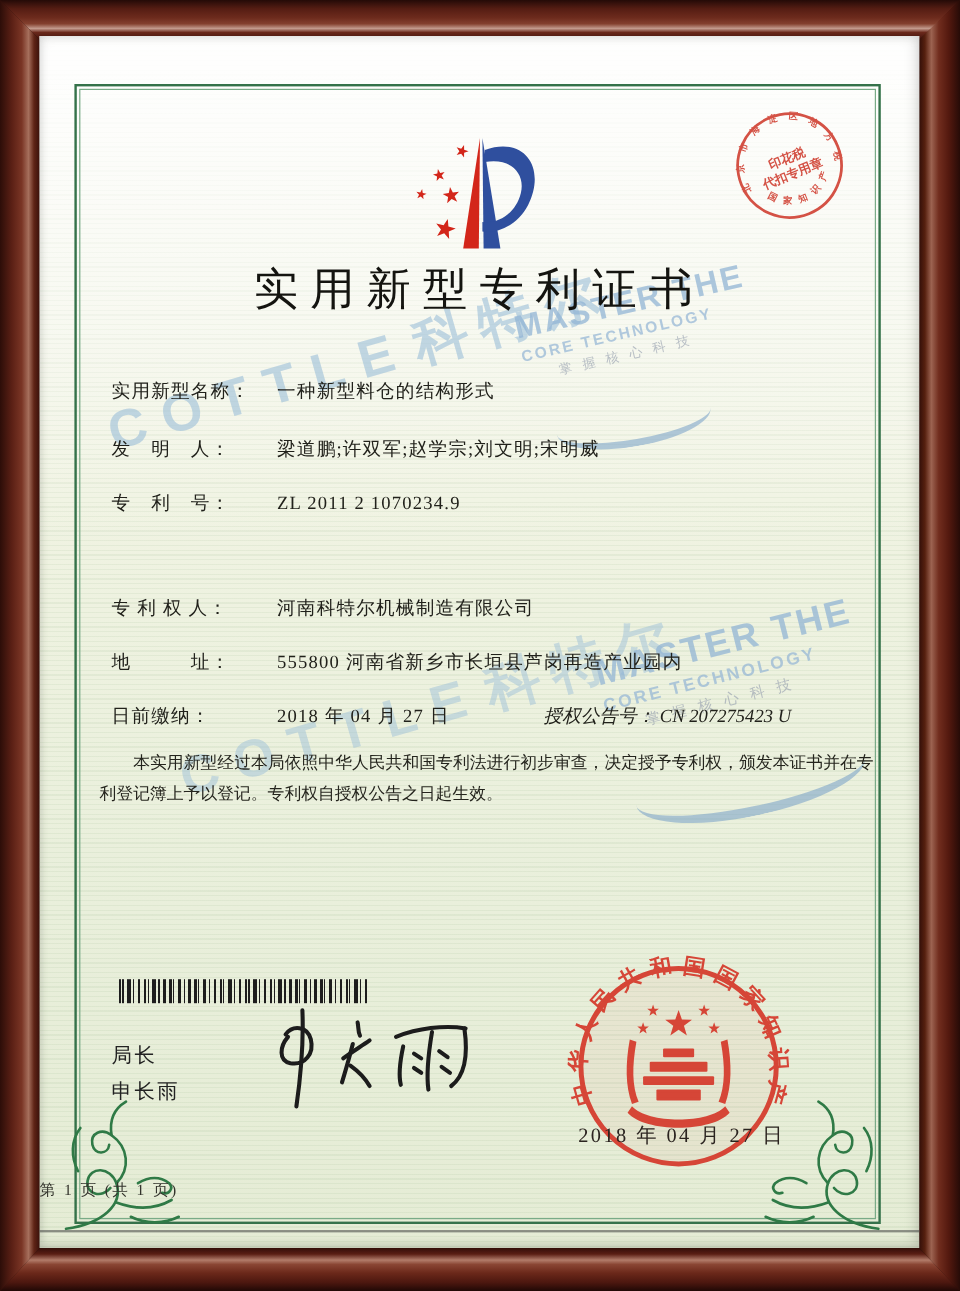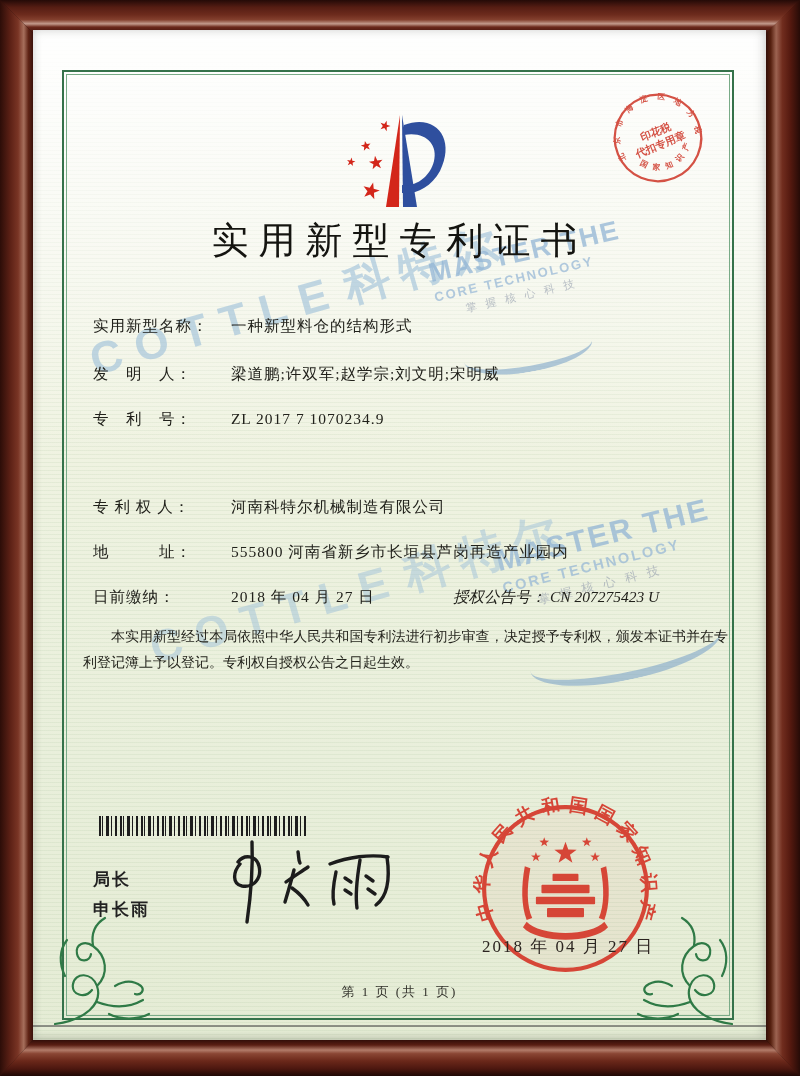--- a/index.html
+++ b/index.html
@@ -42,29 +42,29 @@
   .paras{position:absolute;left:50px;top:594px;width:645px;font-size:14px;line-height:26px;color:#24241d;
          text-align:justify;}
   .paras p{margin:0;text-indent:2em;}
   
   .barcode{position:absolute;left:66px;top:786px;width:208px;height:20px;
     background:repeating-linear-gradient(90deg,
       #1d1d1d 0 2px,transparent 2px 3px,#1d1d1d 3px 4px,transparent 4px 7px,
       #1d1d1d 7px 10px,transparent 10px 12px,#1d1d1d 12px 13px,transparent 13px 16px,
       #1d1d1d 16px 18px,transparent 18px 21px);}
   
-  .signer-title{position:absolute;left:60px;top:838px;font-size:17px;font-weight:700;color:#222;letter-spacing:2px;}
-  .signer-name{position:absolute;left:60px;top:868px;font-size:17px;font-weight:700;color:#222;letter-spacing:2px;}
+  .signer-title{position:absolute;left:60px;top:838px;font-size:17px;font-weight:400;color:#222;letter-spacing:2px;}
+  .signer-name{position:absolute;left:60px;top:868px;font-size:17px;font-weight:400;color:#222;letter-spacing:2px;}
   .signature{position:absolute;left:185px;top:806px;}
   
   .seal{position:absolute;left:440px;top:766px;opacity:.92;}
   .seal-date{position:absolute;left:400px;top:905px;width:270px;text-align:center;font-size:17px;
              letter-spacing:2px;color:#2b2420;z-index:5;}
   .taxstamp{position:absolute;left:577px;top:60px;transform:rotate(-22deg);opacity:.88;}
-  .footer{position:absolute;left:0;right:0;top:953px;text-align:center;font-size:13px;letter-spacing:2px;color:#33332c;}
+  .footer{position:absolute;left:0;right:0;top:953px;text-align:left;font-size:13px;letter-spacing:2px;color:#33332c;}
   
   .wm{position:absolute;pointer-events:none;font-family:"Liberation Sans","DejaVu Sans",sans-serif;}
   .wm-cottle{font-weight:700;white-space:nowrap;color:rgba(152,188,216,.58);transform-origin:left center;}
   .wm-cottle .lat{font-size:44px;letter-spacing:14px;}
   .wm-cottle .cjk{font-size:46px;letter-spacing:10px;}
   .wm1c{left:58px;top:300px;transform:rotate(-16deg);}
   .wm2c{left:118px;top:588px;transform:rotate(-16deg);opacity:.8;}
   .wm-master{transform-origin:left center;white-space:nowrap;}
   .wm-master .l1{font-size:27px;font-weight:700;color:rgba(146,180,212,.75);letter-spacing:2px;}
   .wm-master .l2{font-size:13px;font-weight:700;color:rgba(146,180,212,.7);letter-spacing:2px;margin-top:1px;}
@@ -151,21 +151,21 @@
     <div class="row r0">
       <span class="lab">实用新型名称：</span>
       <span class="val">一种新型料仓的结构形式</span>
     </div>
     <div class="row r1">
       <span class="lab">发　明　人：</span>
       <span class="val">梁道鹏;许双军;赵学宗;刘文明;宋明威</span>
     </div>
     <div class="row r2">
       <span class="lab">专　利　号：</span>
-      <span class="val">ZL 2017 7 1070234.9</span>
+      <span class="val">ZL 2011 2 1070234.9</span>
     </div>
     <div class="row r4">
       <span class="lab">专 利 权 人：</span>
       <span class="val">河南科特尔机械制造有限公司</span>
     </div>
     <div class="row r5">
       <span class="lab">地　　　址：</span>
       <span class="val">555800 河南省新乡市长垣县芦岗再造产业园内</span>
     </div>
     <div class="row r6">

